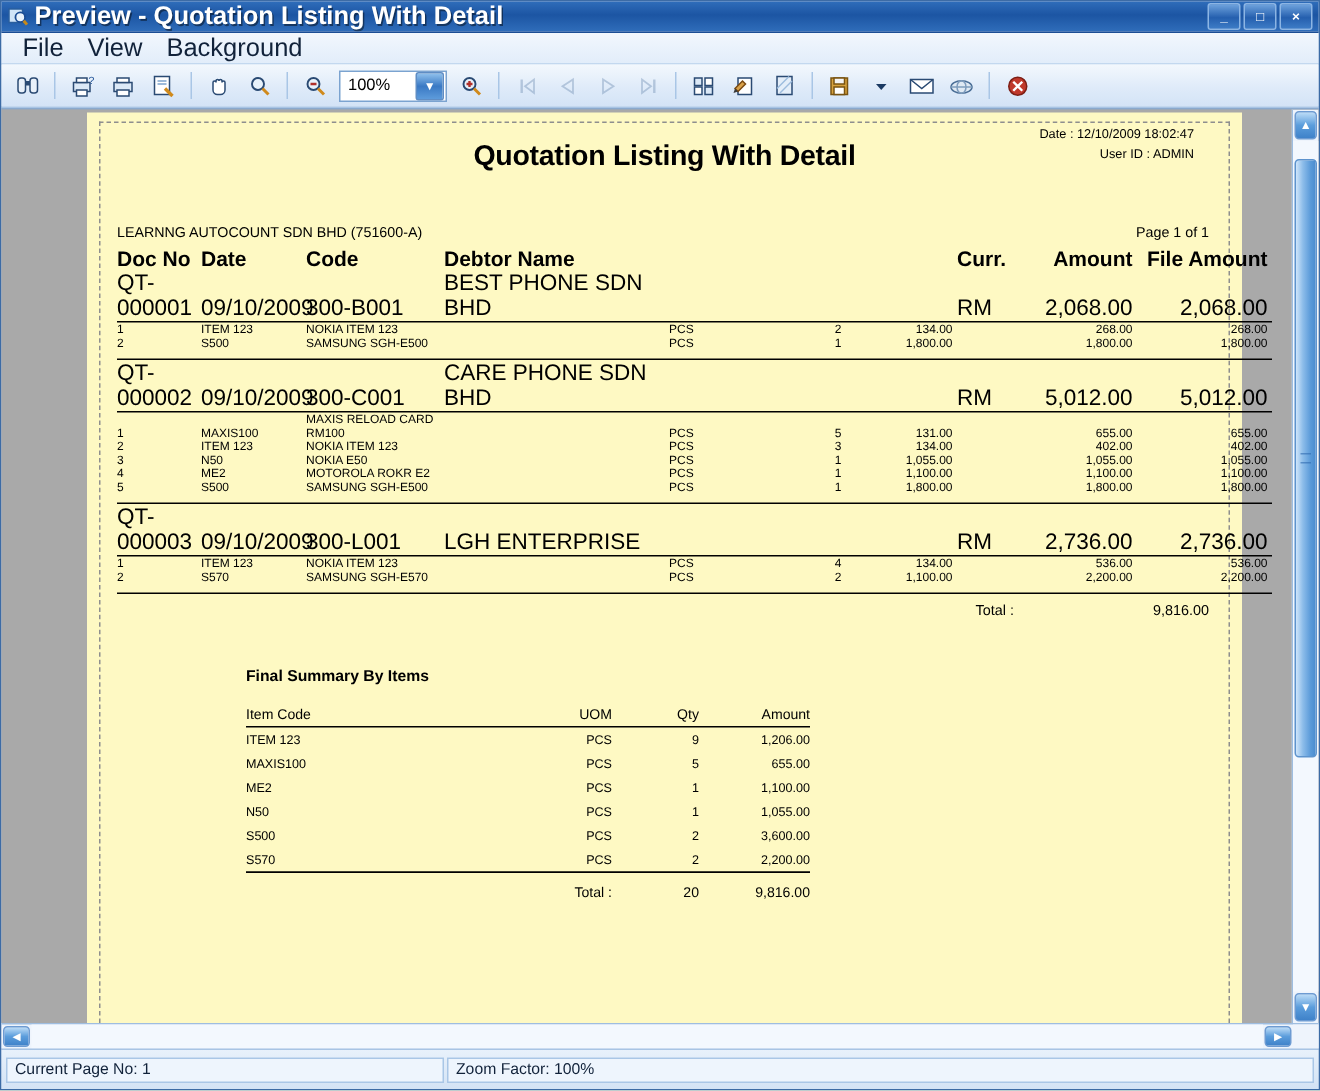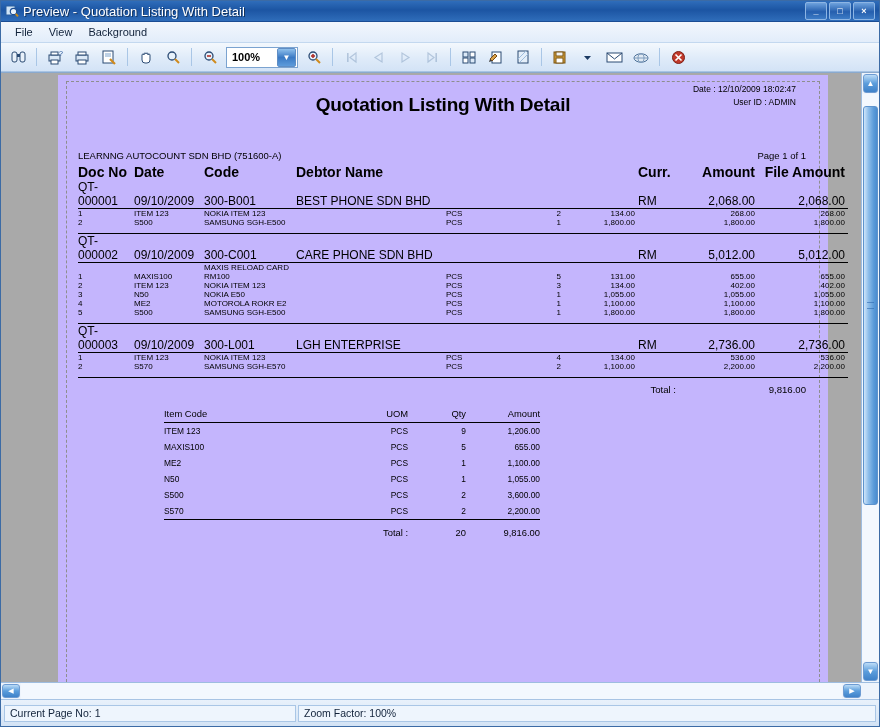--- a/index.html
+++ b/index.html
@@ -19,77 +19,77 @@
     height:20px;flex:0 0 20px;
     background:linear-gradient(180deg,#2f6dba 0%,#1c55a3 45%,#2f6dba 100%);
     display:flex;align-items:center;padding:0 2px 0 4px;
     border-bottom:1px solid #1b4d94;
   }
   .tb-icon{
     width:14px;height:14px;flex:0 0 14px;margin-right:4px;position:relative;
   }
   .tb-icon svg{display:block}
   .tb-title{
-    color:#fff;font-size:13px;font-weight:normal;white-space:nowrap;
+    color:#fff;font-size:17px;font-weight:bold;white-space:nowrap;
     text-shadow:1px 1px 0 rgba(0,0,0,.45);flex:1 1 auto;overflow:hidden;
   }
   .tb-btns{display:flex;gap:2px;align-items:center;margin-right:2px}
   .tb-btn{
     width:20px;height:16px;border:1px solid #8cb5e4;border-radius:2px;
     background:linear-gradient(180deg,#6ea2dd 0%,#255fae 55%,#3d7cc6 100%);
     display:flex;align-items:center;justify-content:center;
     color:#fff;font-size:9px;font-weight:bold;line-height:1;
   }
   .tb-btn.close{
     background:linear-gradient(180deg,#6ea2dd 0%,#255fae 55%,#3d7cc6 100%);
   }
   
   .menubar{
     height:20px;flex:0 0 20px;display:flex;align-items:center;
     background:linear-gradient(180deg,#f2f7fd 0%,#e2edfa 100%);
     border-bottom:1px solid #c3d8ef;padding-left:6px;
   }
   .menu-item{
-    font-size:11px;color:#11223a;padding:2px 8px;white-space:nowrap;
+    font-size:17px;color:#11223a;padding:2px 8px;white-space:nowrap;
   }
   
   .toolbar{
     height:28px;flex:0 0 28px;display:flex;align-items:center;
     background:linear-gradient(180deg,#f3f8fd 0%,#dfebf9 55%,#d3e3f6 100%);
     border-bottom:1px solid #a8c4e4;padding:0 4px;gap:1px;
   }
   .tbtn{
     width:24px;height:22px;display:flex;align-items:center;justify-content:center;
     border:1px solid transparent;border-radius:2px;
   }
   .sep{width:1px;height:18px;background:#a9c6e6;margin:0 4px;flex:0 0 1px}
   .zoom-combo{
     width:70px;height:19px;border:1px solid #7ba3d0;background:#fff;
-    display:flex;align-items:center;position:relative;margin:0 2px;font-weight:bold;
+    display:flex;align-items:center;position:relative;margin:0 2px;
   }
   .zoom-combo .val{
     font-size:11px;color:#000;padding-left:5px;flex:1 1 auto;
   }
   .zoom-combo .drop{
     width:17px;height:17px;margin-right:1px;border:1px solid #5f8dc4;border-radius:2px;
     background:linear-gradient(180deg,#8fc0ec 0%,#3a79c4 50%,#5d9bdb 100%);
     display:flex;align-items:center;justify-content:center;color:#fff;font-size:8px;
   }
   .disabled{opacity:.35}
   
   .client{
     flex:1 1 auto;display:flex;position:relative;overflow:hidden;
     background:#a9a9a9;border-top:1px solid #8aa9cd;
   }
   .doc-scroll{
     flex:1 1 auto;position:relative;overflow:hidden;background:#a9a9a9;
   }
   .page{
     position:absolute;left:57px;top:2px;width:770px;height:612px;
-    background:#c4b5fd;box-sizing:border-box;
+    background:#fef9c3;box-sizing:border-box;
   }
   .margin-guide{
     position:absolute;border:1px dashed #8e8e8e;
     left:8px;top:6px;right:8px;bottom:0;pointer-events:none;
   }
   .page-inner{
     position:absolute;left:10px;top:8px;right:10px;bottom:0;
     font-size:9px;color:#000;
   }
   .meta{position:absolute;right:22px;top:0;text-align:right;font-size:8.5px;line-height:13px}
@@ -103,21 +103,21 @@
     margin:34px 12px 0 10px;font-size:9.5px;
   }
   
   table.rep{
     border-collapse:collapse;width:calc(100% - 22px);margin:3px 12px 0 10px;
     font-size:8.6px;table-layout:fixed;
   }
   table.rep th,table.rep td{padding:0;vertical-align:bottom}
   .hdr-top td,.hdr-bot td{font-weight:bold;font-size:14px;padding-bottom:1px}
   thead .rule{border-bottom:1.6px solid #000}
-  .doc-row td{font-size:12px;padding:4px 0 3px 0;border-bottom:1.3px solid #000}
+  .doc-row td{font-size:15px;padding:4px 0 3px 0;border-bottom:1.3px solid #000}
   .item-row td{font-size:8px;padding:3px 0 2px 0}
   .grp-end td{border-bottom:1.3px solid #000;height:6px}
   .r{text-align:right}
   .pad-r{padding-right:3px !important}
   .doccount{
     display:flex;margin:7px 12px 0 10px;font-size:9.2px;
   }
   .doccount .lbl{width:78px}
   .total-line{
     display:flex;justify-content:flex-end;margin:6px 12px 0 10px;font-size:9.6px;
@@ -612,20 +612,21 @@
                 </tr>
               </tbody>
           </table>
 
 
           <div class="total-line">
             <span class="tl">Total :</span>
             <span class="tv">9,816.00</span>
           </div>
 
+          <div class="summary-title">Final Summary By Items</div>
 
           <table class="sum">
             <colgroup>
               <col style="width:168px">
                 <col style="width:76px">
                 <col style="width:58px">
                 <col style="width:74px">
             </colgroup>
             <thead>
               <tr>

